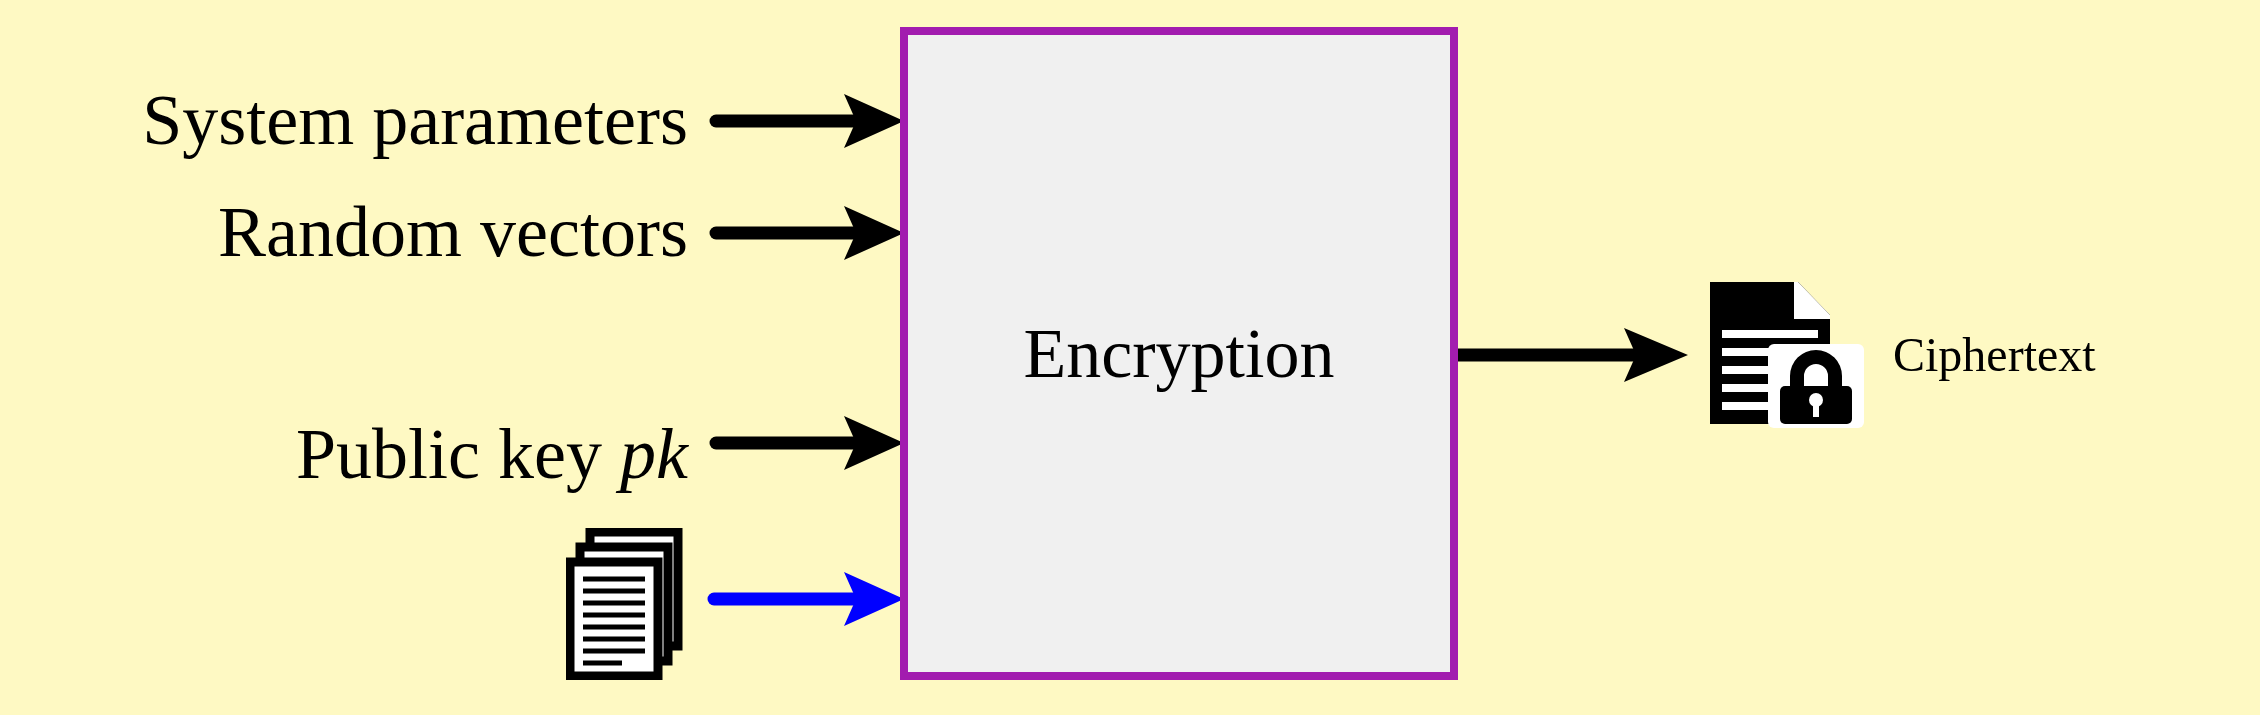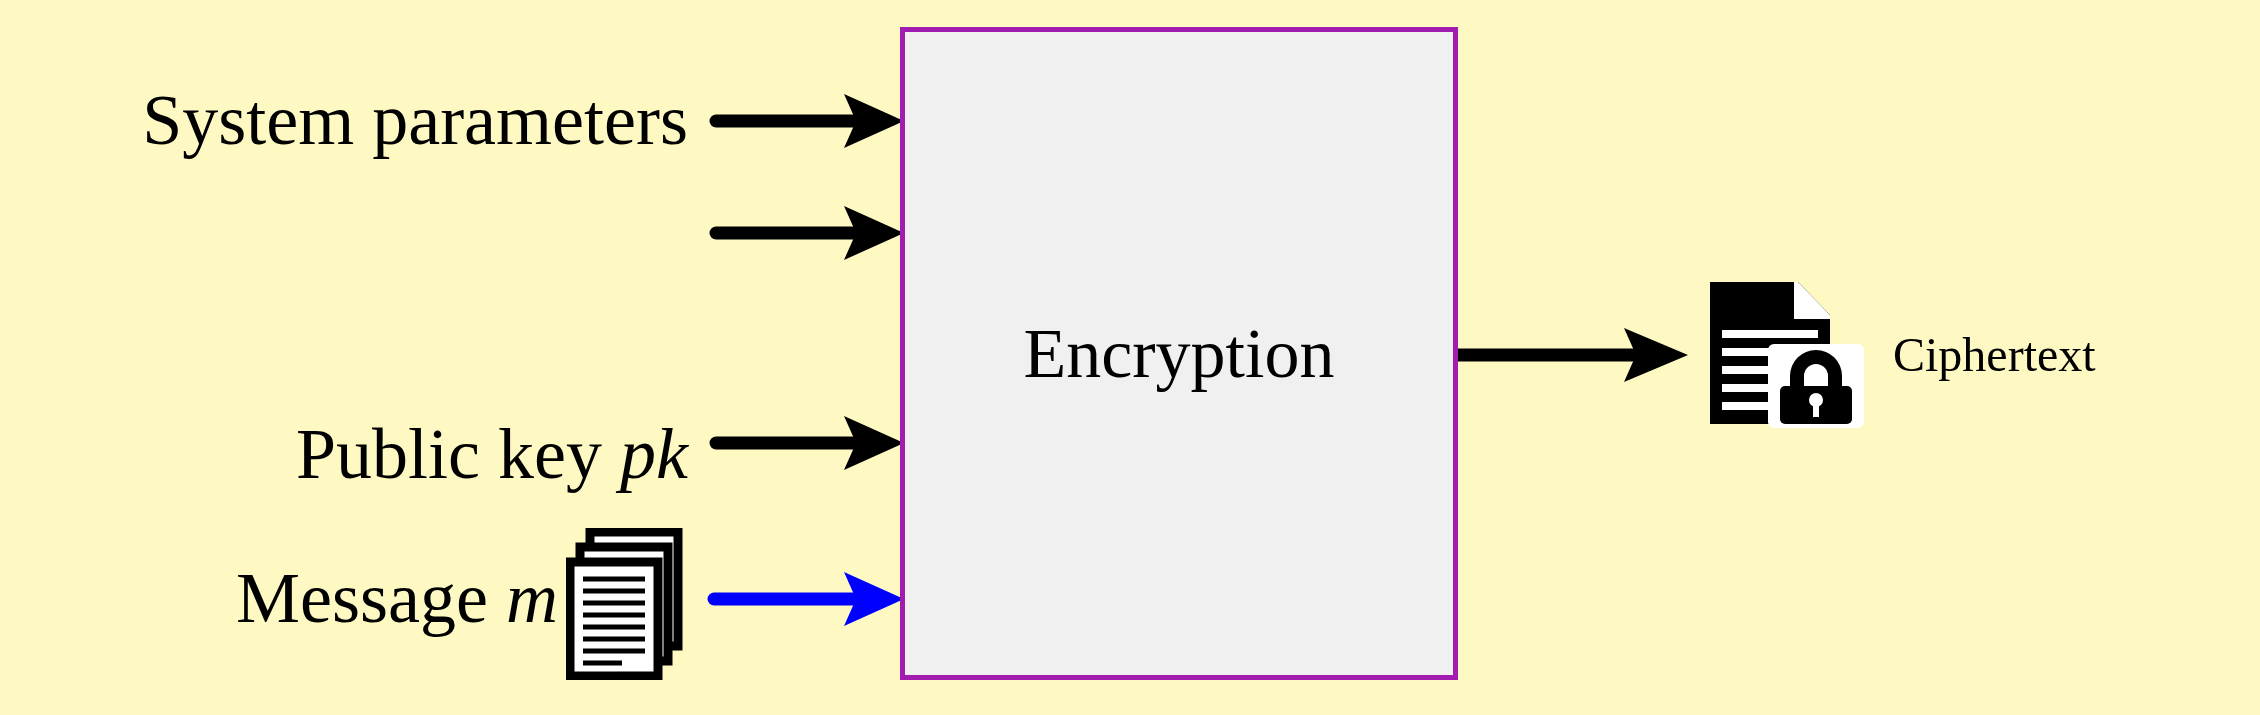--- a/index.html
+++ b/index.html
@@ -34,21 +34,21 @@
   .var {
     font-style: italic;
   }
   #process-box {
     position: absolute;
     left: 900px;
     top: 27px;
     width: 558px;
     height: 653px;
     background: #f0f0f0;
-    border: 5px solid #a21caf;
+    border: 8px solid #a21caf;
     box-sizing: border-box;
   }
   #process-box-label {
     position: absolute;
     left: 0;
     top: 50%;
     width: 100%;
     transform: translateY(-50%);
     text-align: center;
     font-size: 70px;
@@ -73,28 +73,28 @@
 </style>
 </head>
 <body>
 
 <div id="canvas">
 
   <div class="label input-label" style="left: 28px; top: 120px; width: 660px;">
     <span>System parameters</span>
   </div>
 
+  <div class="label input-label" style="left: 28px; top: 232px; width: 660px;">
+    <span>Random vectors</span>
+  </div>
 
   <div class="label input-label" style="left: 28px; top: 442px; width: 660px; margin-top: 12px;">
     <span>Public key </span><span class="var">pk</span>
   </div>
 
-  <div class="label input-label" style="left: 28px; top: 598px; width: 530px;">
-    <span>Message </span><span class="var">m</span>
-  </div>
 
   <div class="icon-box" style="left: 566px; top: 528px; width: 130px; height: 152px;">
     <svg viewBox="0 0 130 152" width="130" height="152" aria-hidden="true">
 
       <rect x="24" y="4" width="88" height="114" fill="#ffffff" stroke="#000000" stroke-width="9"></rect>
 
       <rect x="14" y="19" width="88" height="114" fill="#ffffff" stroke="#000000" stroke-width="9"></rect>
 
       <rect x="4" y="34" width="88" height="114" fill="#ffffff" stroke="#000000" stroke-width="9"></rect>
 

